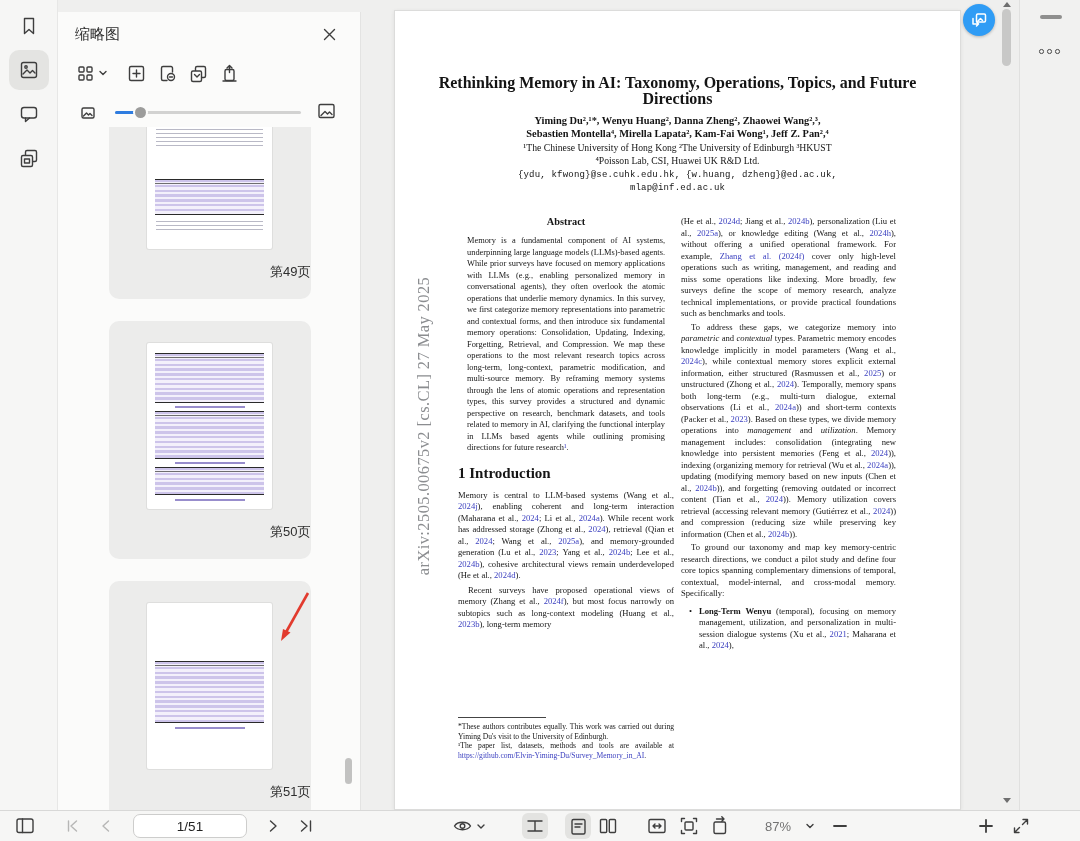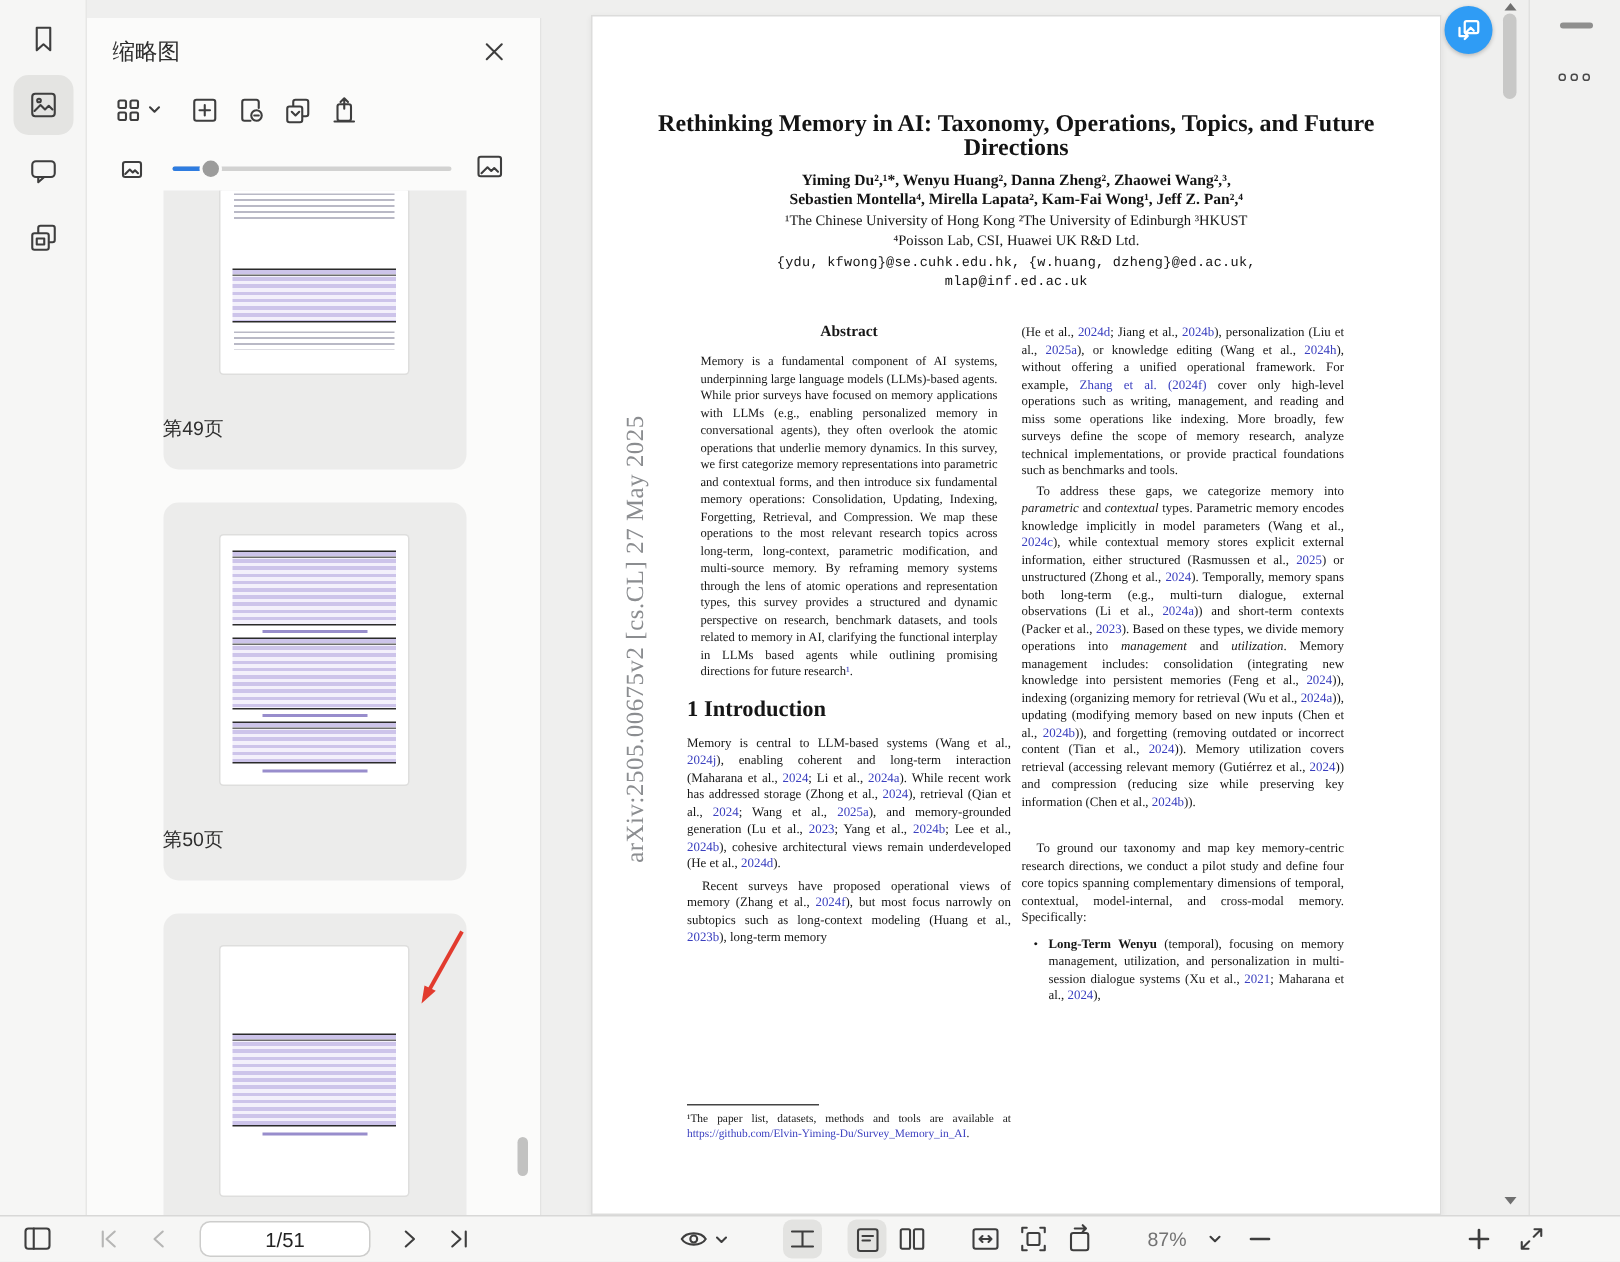--- a/index.html
+++ b/index.html
@@ -18,21 +18,21 @@
 
   
   #panel { left:58px; top:12px; width:303px; height:810px; background:#fbfbfa; border-right:1px solid #e3e3e2; }
   #panel-title { left:17px; top:13px; font-size:15px; color:#2d2d2d; }
   .pbtn { position:absolute; display:flex; align-items:center; justify-content:center; width:26px; height:26px; }
   #thumb-scroll { left:0; top:115px; width:303px; height:695px; overflow:hidden; }
   .thumb-card { width:202px; margin:0 auto 22px auto; background:#ececeb; border-radius:10px;
                 padding:22px 0 18px 0; position:relative; }
   .mini-page { width:125px; height:166px; background:#fff; margin:0 auto; border-radius:2px;
                box-shadow:0 0 0 1px rgba(0,0,0,.06); position:relative; overflow:hidden; }
-  .thumb-label { text-align:left; font-size:13px; color:#2e2e2e; margin-top:28px; }
+  .thumb-label { text-align:right; font-size:13px; color:#2e2e2e; margin-top:14px; }
   .mini-lines { position:absolute; left:9px; right:9px; background:
       repeating-linear-gradient(180deg,#b9b9c6 0 1.3px,transparent 1.3px 4px); }
   .mini-table { position:absolute; left:8px; right:8px; border-top:1.3px solid #2a2a2a; border-bottom:1.3px solid #2a2a2a;
       background:repeating-linear-gradient(180deg,#cdc4ea 0 2.4px,#f3f0fb 2.4px 4.8px); }
   .mini-table::before { content:''; position:absolute; top:3.4px; left:0; right:0; height:1px; background:#6e6e6e; }
   .mini-cap { position:absolute; left:22%; right:22%; height:2px; background:#988dcc; }
   
   .slider-track { position:absolute; height:3px; background:#d2d2d1; border-radius:2px; }
   .slider-fill { position:absolute; height:3px; background:#2e7ce0; border-radius:2px; }
   .slider-thumb { position:absolute; width:11px; height:11px; border-radius:50%; background:#9c9c9b;
@@ -231,28 +231,29 @@
   </div>
 
   <div id="colL" class="col">
     <div class="abs-head">Abstract</div>
     <p id="abstract-text">Memory is a fundamental component of AI systems, underpinning large language models (LLMs)-based agents. While prior surveys have focused on memory applications with LLMs (e.g., enabling personalized memory in conversational agents), they often overlook the atomic operations that underlie memory dynamics. In this survey, we first categorize memory representations into parametric and contextual forms, and then introduce six fundamental memory operations: Consolidation, Updating, Indexing, Forgetting, Retrieval, and Compression. We map these operations to the most relevant research topics across long-term, long-context, parametric modification, and multi-source memory. By reframing memory systems through the lens of atomic operations and representation types, this survey provides a structured and dynamic perspective on research, benchmark datasets, and tools related to memory in AI, clarifying the functional interplay in LLMs based agents while outlining promising directions for future research<span class="lnk">¹</span>.</p>
     <div class="sec-head">1   Introduction</div>
     <p>Memory is central to LLM-based systems (Wang et al., <span class="lnk">2024j</span>), enabling coherent and long-term interaction (Maharana et al., <span class="lnk">2024</span>; Li et al., <span class="lnk">2024a</span>). While recent work has addressed storage (Zhong et al., <span class="lnk">2024</span>), retrieval (Qian et al., <span class="lnk">2024</span>; Wang et al., <span class="lnk">2025a</span>), and memory-grounded generation (Lu et al., <span class="lnk">2023</span>; Yang et al., <span class="lnk">2024b</span>; Lee et al., <span class="lnk">2024b</span>), cohesive architectural views remain underdeveloped (He et al., <span class="lnk">2024d</span>).</p>
     <p class="indent" style="margin-top:3px;">Recent surveys have proposed operational views of memory (Zhang et al., <span class="lnk">2024f</span>), but most focus narrowly on subtopics such as long-context modeling (Huang et al., <span class="lnk">2023b</span>), long-term memory</p>
     <div id="footnotes">
       <div class="rule"></div>
+      <p style="font-size:7.6px; line-height:9.8px;">*These authors contributes equally. This work was carried out during Yiming Du's visit to the University of Edinburgh.</p>
       <p style="font-size:7.6px; line-height:9.8px;">¹The paper list, datasets, methods and tools are available at <span class="lnk">https://github.com/Elvin-Yiming-Du/Survey_Memory_in_AI</span>.</p>
     </div>
   </div>
 
   <div id="colR" class="col">
     <p>(He et al., <span class="lnk">2024d</span>; Jiang et al., <span class="lnk">2024b</span>), personalization (Liu et al., <span class="lnk">2025a</span>), or knowledge editing (Wang et al., <span class="lnk">2024h</span>), without offering a unified operational framework. For example, <span class="lnk">Zhang et al. (2024f)</span> cover only high-level operations such as writing, management, and reading and miss some operations like indexing. More broadly, few surveys define the scope of memory research, analyze technical implementations, or provide practical foundations such as benchmarks and tools.</p>
     <p class="indent" style="margin-top:2px;">To address these gaps, we categorize memory into <i>parametric</i> and <i>contextual</i> types. Parametric memory encodes knowledge implicitly in model parameters (Wang et al., <span class="lnk">2024c</span>), while contextual memory stores explicit external information, either structured (Rasmussen et al., <span class="lnk">2025</span>) or unstructured (Zhong et al., <span class="lnk">2024</span>). Temporally, memory spans both long-term (e.g., multi-turn dialogue, external observations (Li et al., <span class="lnk">2024a</span>)) and short-term contexts (Packer et al., <span class="lnk">2023</span>). Based on these types, we divide memory operations into <i>management</i> and <i>utilization</i>. Memory management includes: consolidation (integrating new knowledge into persistent memories (Feng et al., <span class="lnk">2024</span>)), indexing (organizing memory for retrieval (Wu et al., <span class="lnk">2024a</span>)), updating (modifying memory based on new inputs (Chen et al., <span class="lnk">2024b</span>)), and forgetting (removing outdated or incorrect content (Tian et al., <span class="lnk">2024</span>)). Memory utilization covers retrieval (accessing relevant memory (Gutiérrez et al., <span class="lnk">2024</span>)) and compression (reducing size while preserving key information (Chen et al., <span class="lnk">2024b</span>)).</p>
-    <p class="indent" style="margin-top:20px;">To ground our taxonomy and map key memory-centric research directions, we conduct a pilot study and define four core topics spanning complementary dimensions of temporal, contextual, model-internal, and cross-modal memory. Specifically:</p>
+    <p class="indent" style="margin-top:2px;">To ground our taxonomy and map key memory-centric research directions, we conduct a pilot study and define four core topics spanning complementary dimensions of temporal, contextual, model-internal, and cross-modal memory. Specifically:</p>
     <div class="bullet">
       <div class="dot">•</div>
       <p><b>Long-Term Wenyu</b> (temporal), focusing on memory management, utilization, and personalization in multi-session dialogue systems (Xu et al., <span class="lnk">2021</span>; Maharana et al., <span class="lnk">2024</span>),</p>
     </div>
   </div>
 </div>
 
 <div id="vscroll" class="abs">
   <div class="tri-up abs" style="left:3px; top:2px;"></div>
   <div id="vthumb"></div>

